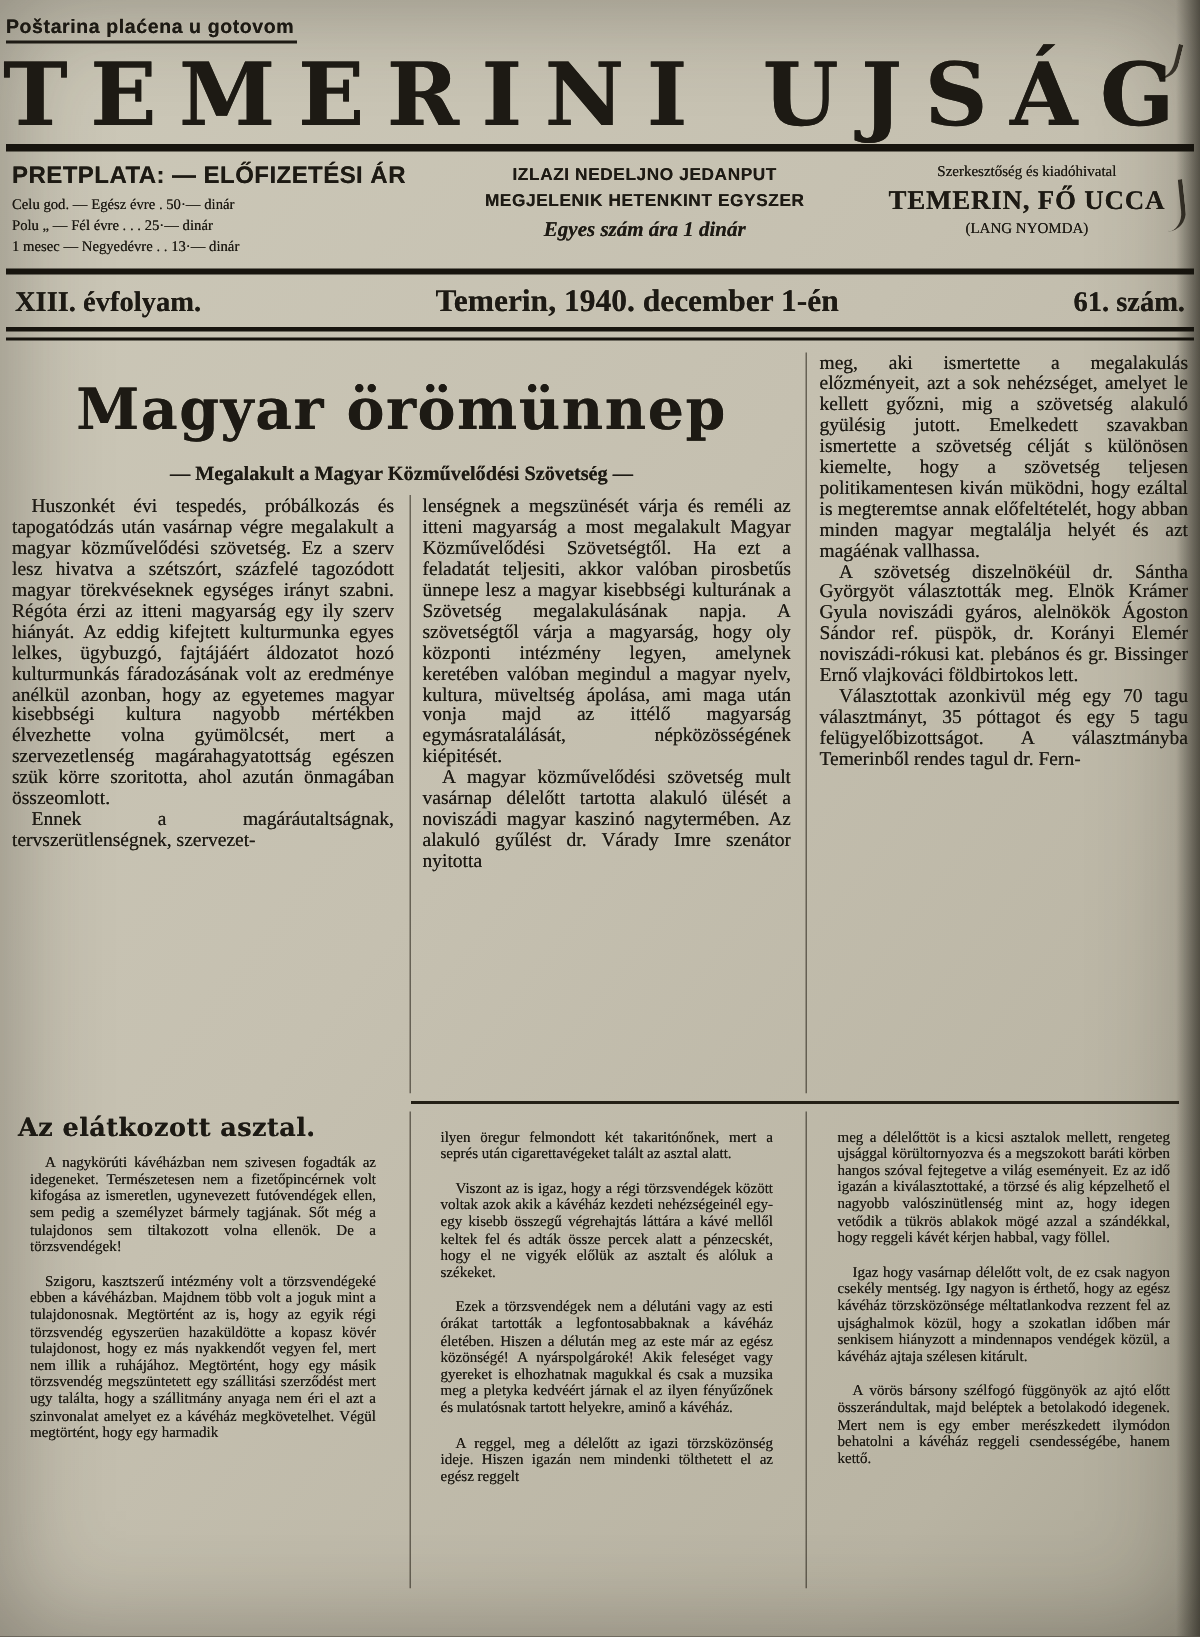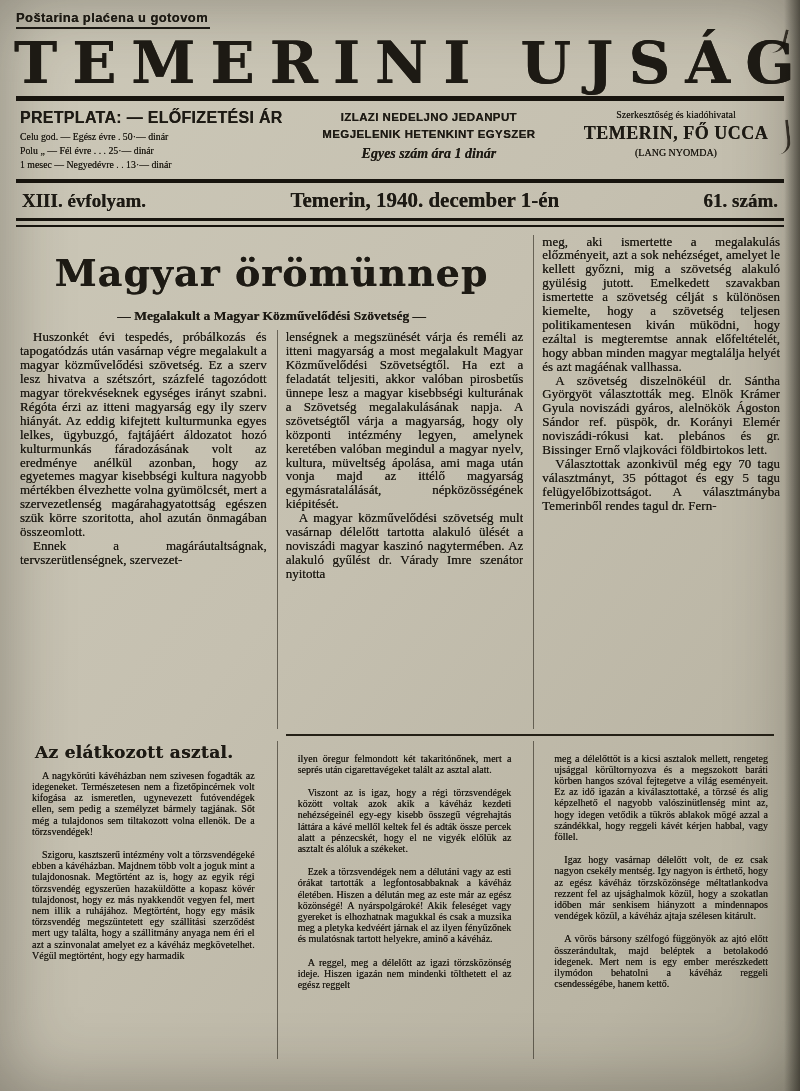--- a/index.html
+++ b/index.html
@@ -4,21 +4,21 @@
 <style>
   html,body{margin:0;padding:0;}
   body{
     width:800px;height:1091px;overflow:hidden;
     background:#4a463e;
     font-family:"Liberation Serif",serif;
   }
   .paper{
     position:relative;box-sizing:border-box;
     width:800px;height:1091px;overflow:hidden;
-    padding:6px 14px;
+    padding:6px 2px;
     background:linear-gradient(128deg,#ccc8b8 0%,#c5c0b0 45%,#b9b4a3 85%,#aaa695 100%);
     color:#1d1a14;
     box-shadow:inset 0 0 70px rgba(35,30,20,.38);
     text-shadow:0 0 .4px rgba(25,21,12,.85);
   }
   .paper::after{
     content:"";position:absolute;top:0;right:0;width:16px;height:100%;
     background:linear-gradient(to left,rgba(18,16,10,.55),rgba(18,16,10,0));
     pointer-events:none;
   }
@@ -95,21 +95,21 @@
 
   
   .section-divider{border-top:2px solid #242016;margin:5px 12px 3px 272px;}
 
   
   .article2{
     display:grid;height:318px;overflow:hidden;
     grid-template-columns:1fr 1fr 1fr;column-gap:10px;padding:2px 6px 0;
   }
   .a2-title{
-    margin:6px 15px 5px;font-family:"DejaVu Serif",serif;
+    margin:6px 4px 5px;font-family:"DejaVu Serif",serif;
     font-weight:bold;font-size:17px;letter-spacing:.3px;
   }
   .col2{font-size:10px;line-height:11.2px;text-align:justify;overflow:hidden;hyphens:auto;}
   .col2 p{margin:12px;text-indent:10px;}
 </style>
 </head>
 <body>
 
 <div class="paper">
   <div class="pen-mark pm1"></div>

